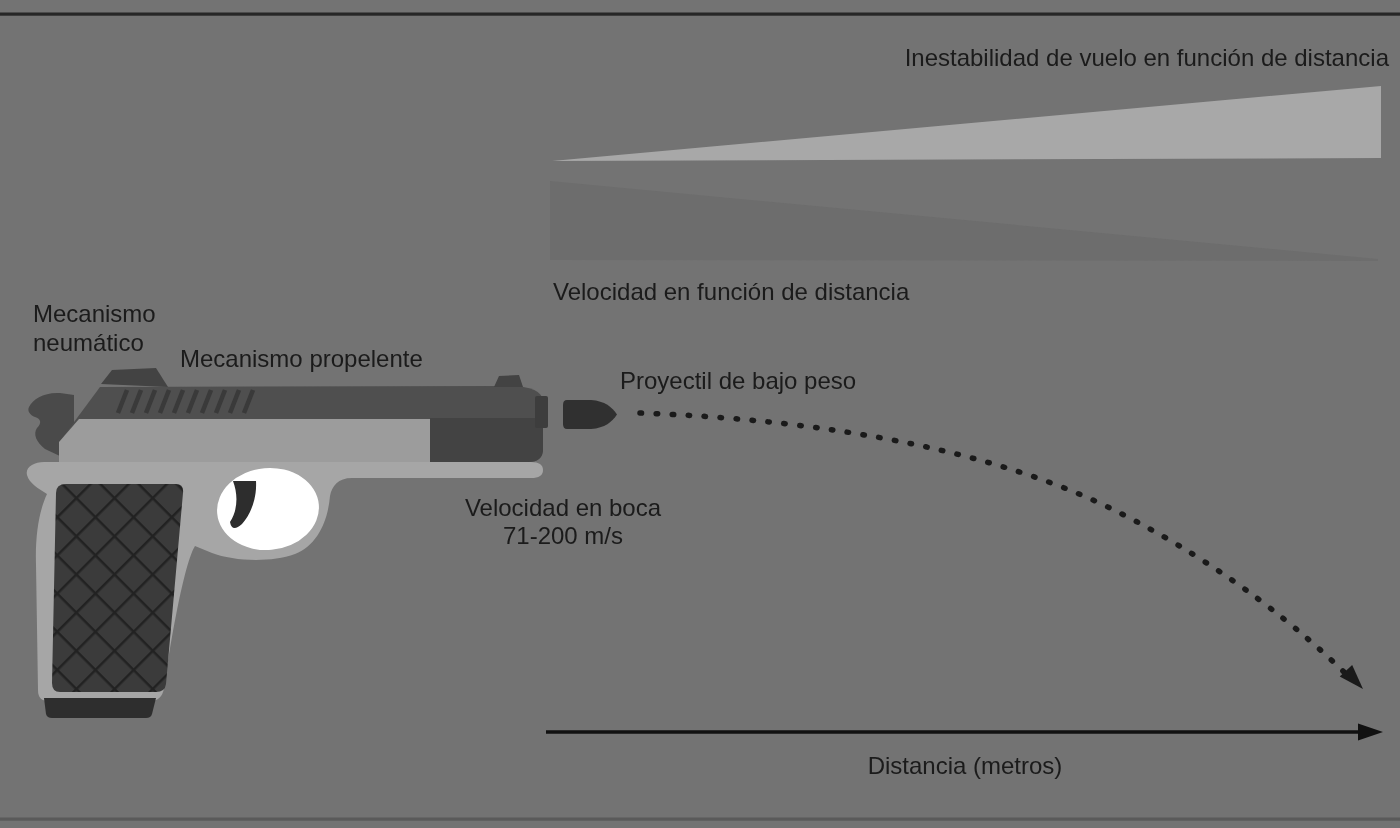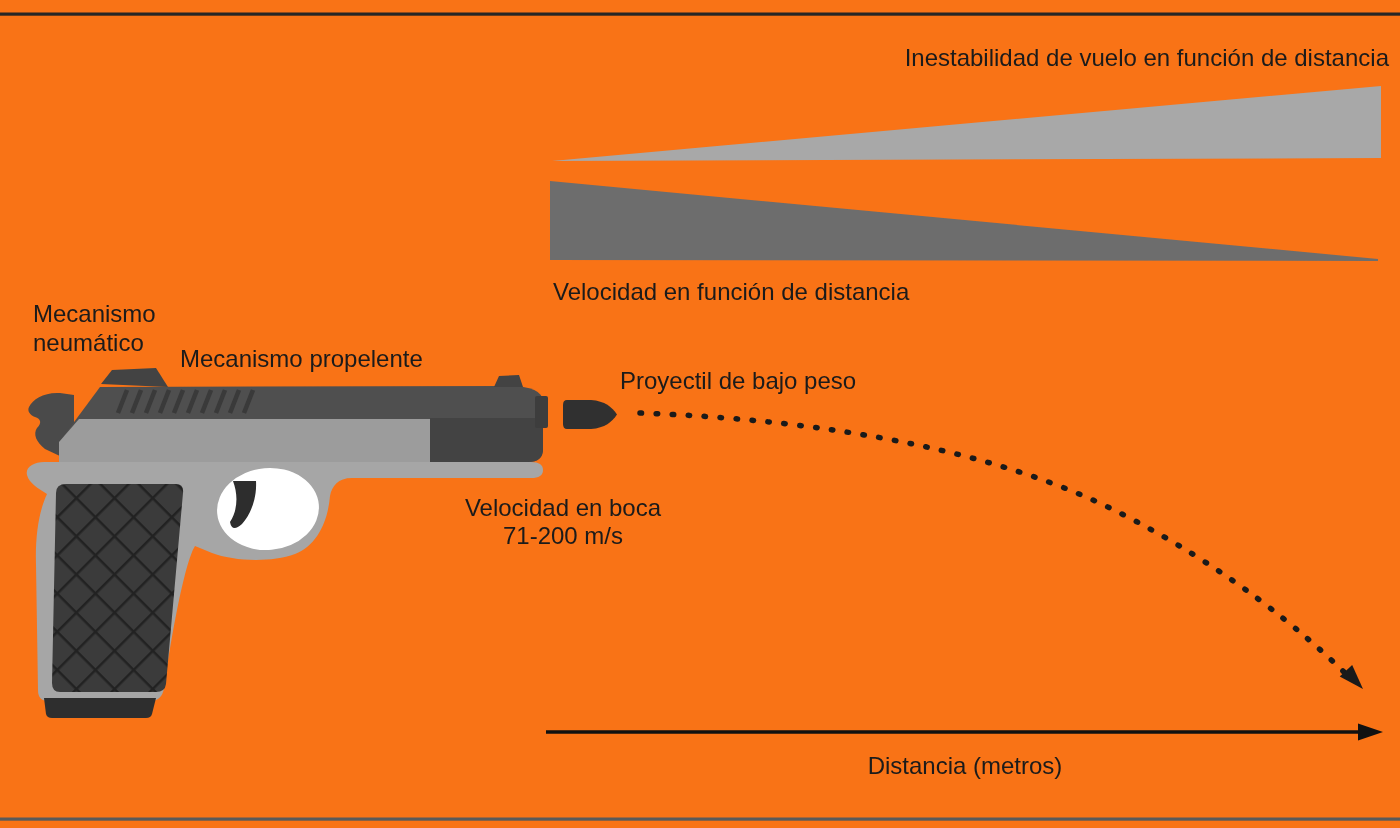--- a/index.html
+++ b/index.html
@@ -8,21 +8,21 @@
     background: #ffffff;
     width: 1400px;
     height: 828px;
     overflow: hidden;
     font-family: "Liberation Sans", sans-serif;
   }
   .stage {
     position: relative;
     width: 1400px;
     height: 828px;
-    background: #f97316;
+    background: #737373;
   }
   svg { display: block; }
   text {
     font-family: "Liberation Sans", sans-serif;
     fill: #1b1b1b;
   }
   .lbl { font-size: 24px; }
 </style>
 </head>
 <body>

